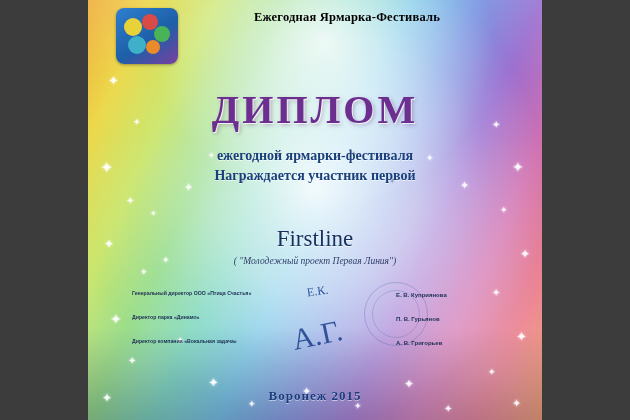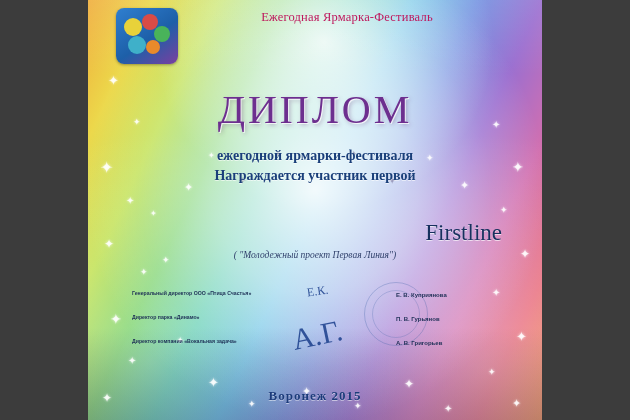--- a/index.html
+++ b/index.html
@@ -115,22 +115,22 @@
   .header-text {
     position: absolute;
     left: 66px;
     top: 2px;
     width: 330px;
     text-align: center;
   }
   .fest-line1 {
     font-family: "Liberation Serif", serif;
     font-size: 12.5px;
-    font-weight: normal;
-    color: #be185d;
+    font-weight: bold;
+    color: #000000;
     letter-spacing: 0.2px;
     white-space: nowrap;
   }
   .fest-line2 {
     font-family: "Liberation Serif", serif;
     font-size: 21px;
     font-weight: bold;
     color: #123f86;
     white-space: nowrap;
     margin-top: 3px;
@@ -138,21 +138,21 @@
   }
 
   .title {
     position: absolute;
     left: 0;
     right: 0;
     top: 86px;
     text-align: center;
     font-family: "Liberation Serif", serif;
     font-size: 40px;
-    font-weight: normal;
+    font-weight: bold;
     letter-spacing: 3px;
     color: #6d2f8f;
     text-shadow: 1px 1px 0 rgba(255,255,255,0.75), 2px 2px 4px rgba(90,40,110,0.35);
   }
 
   .award-text {
     position: absolute;
     left: 60px;
     right: 60px;
     top: 146px;
@@ -176,23 +176,22 @@
     font-family: "Liberation Serif", serif;
     font-size: 20px;
     color: #243d6e;
     letter-spacing: 0.5px;
     text-shadow: 0 1px 0 rgba(255,255,255,0.65);
   }
   .recipient-line2 {
     font-family: "Liberation Serif", serif;
     font-size: 23px;
     color: #17305e;
-    margin-top: 12px;
+    margin-top: 18px;
     text-shadow: 0 1px 0 rgba(255,255,255,0.65);
-    text-align: right;
   }
   .recipient-note {
     font-family: "Liberation Serif", serif;
     font-style: italic;
     font-size: 9.5px;
     color: #2f3f6a;
     margin-top: 4px;
   }
 
   

